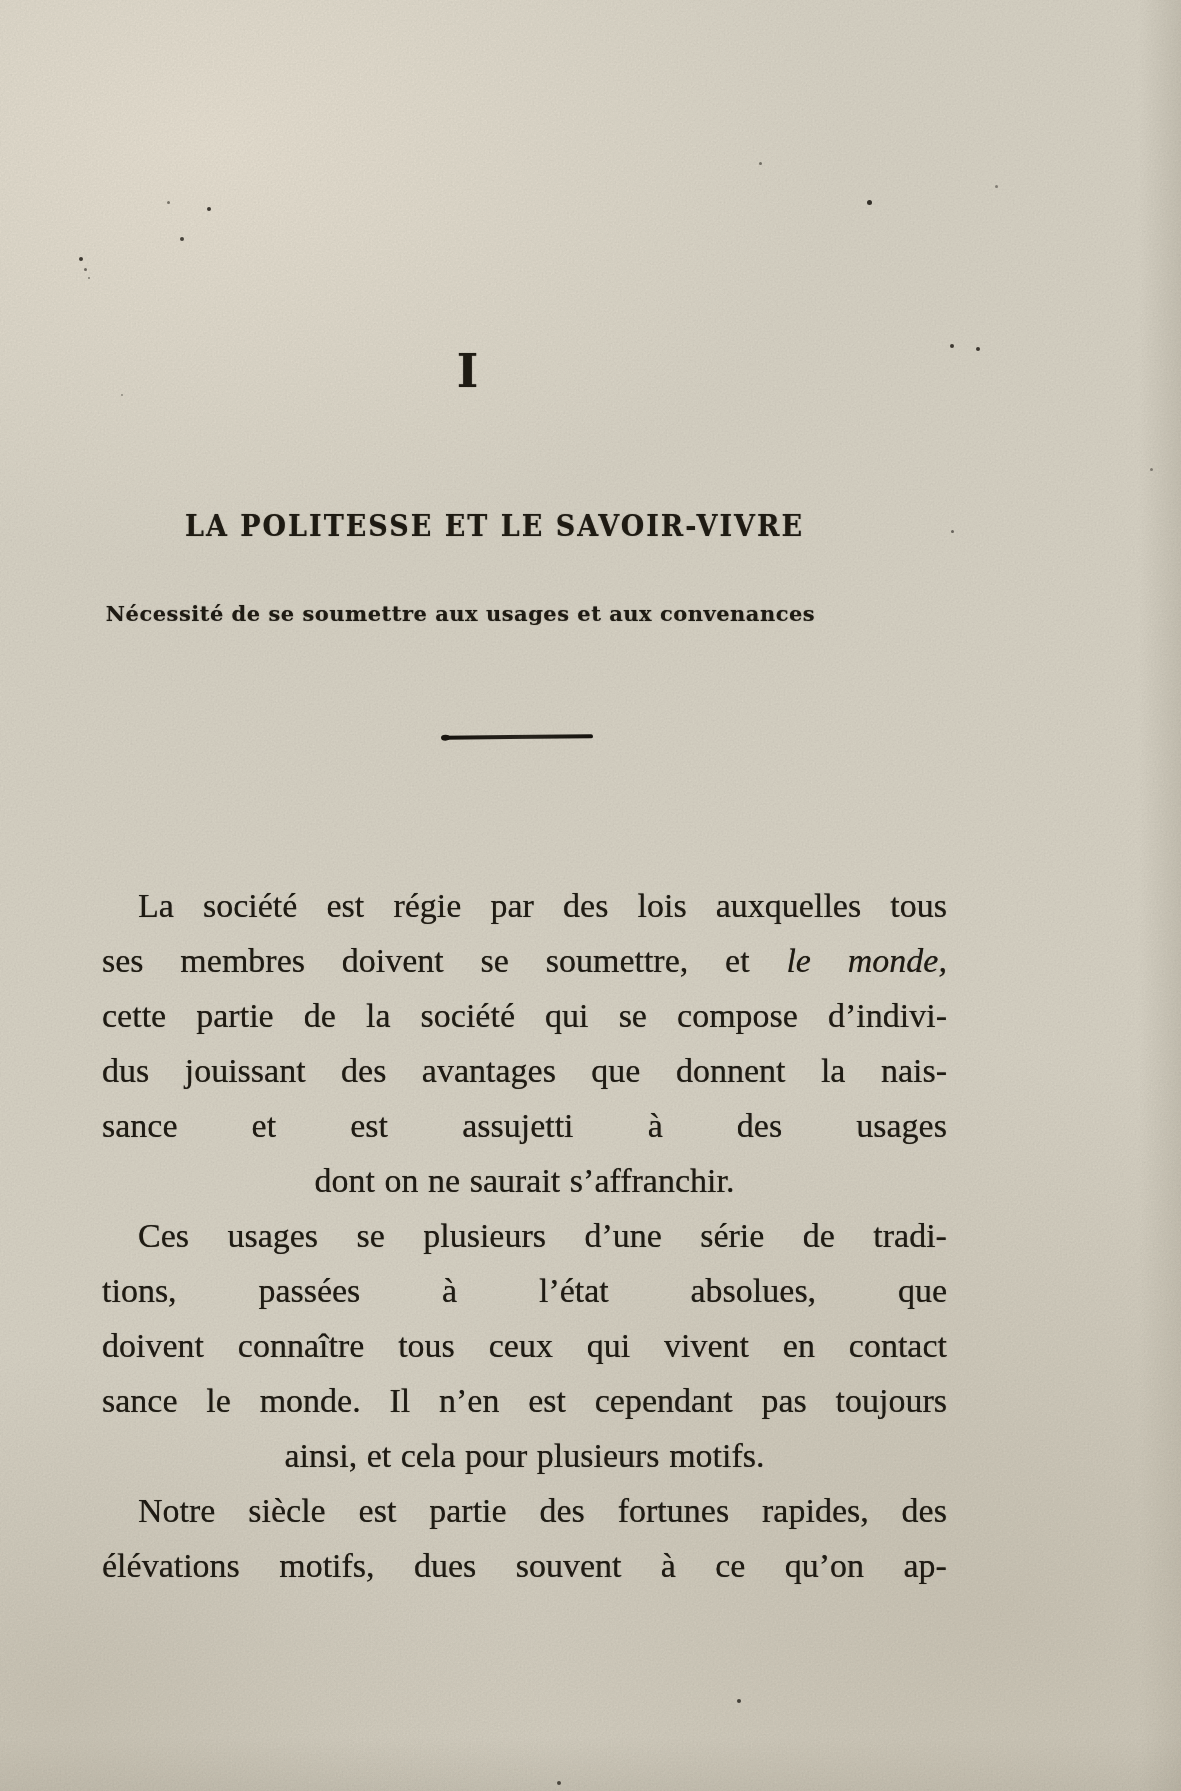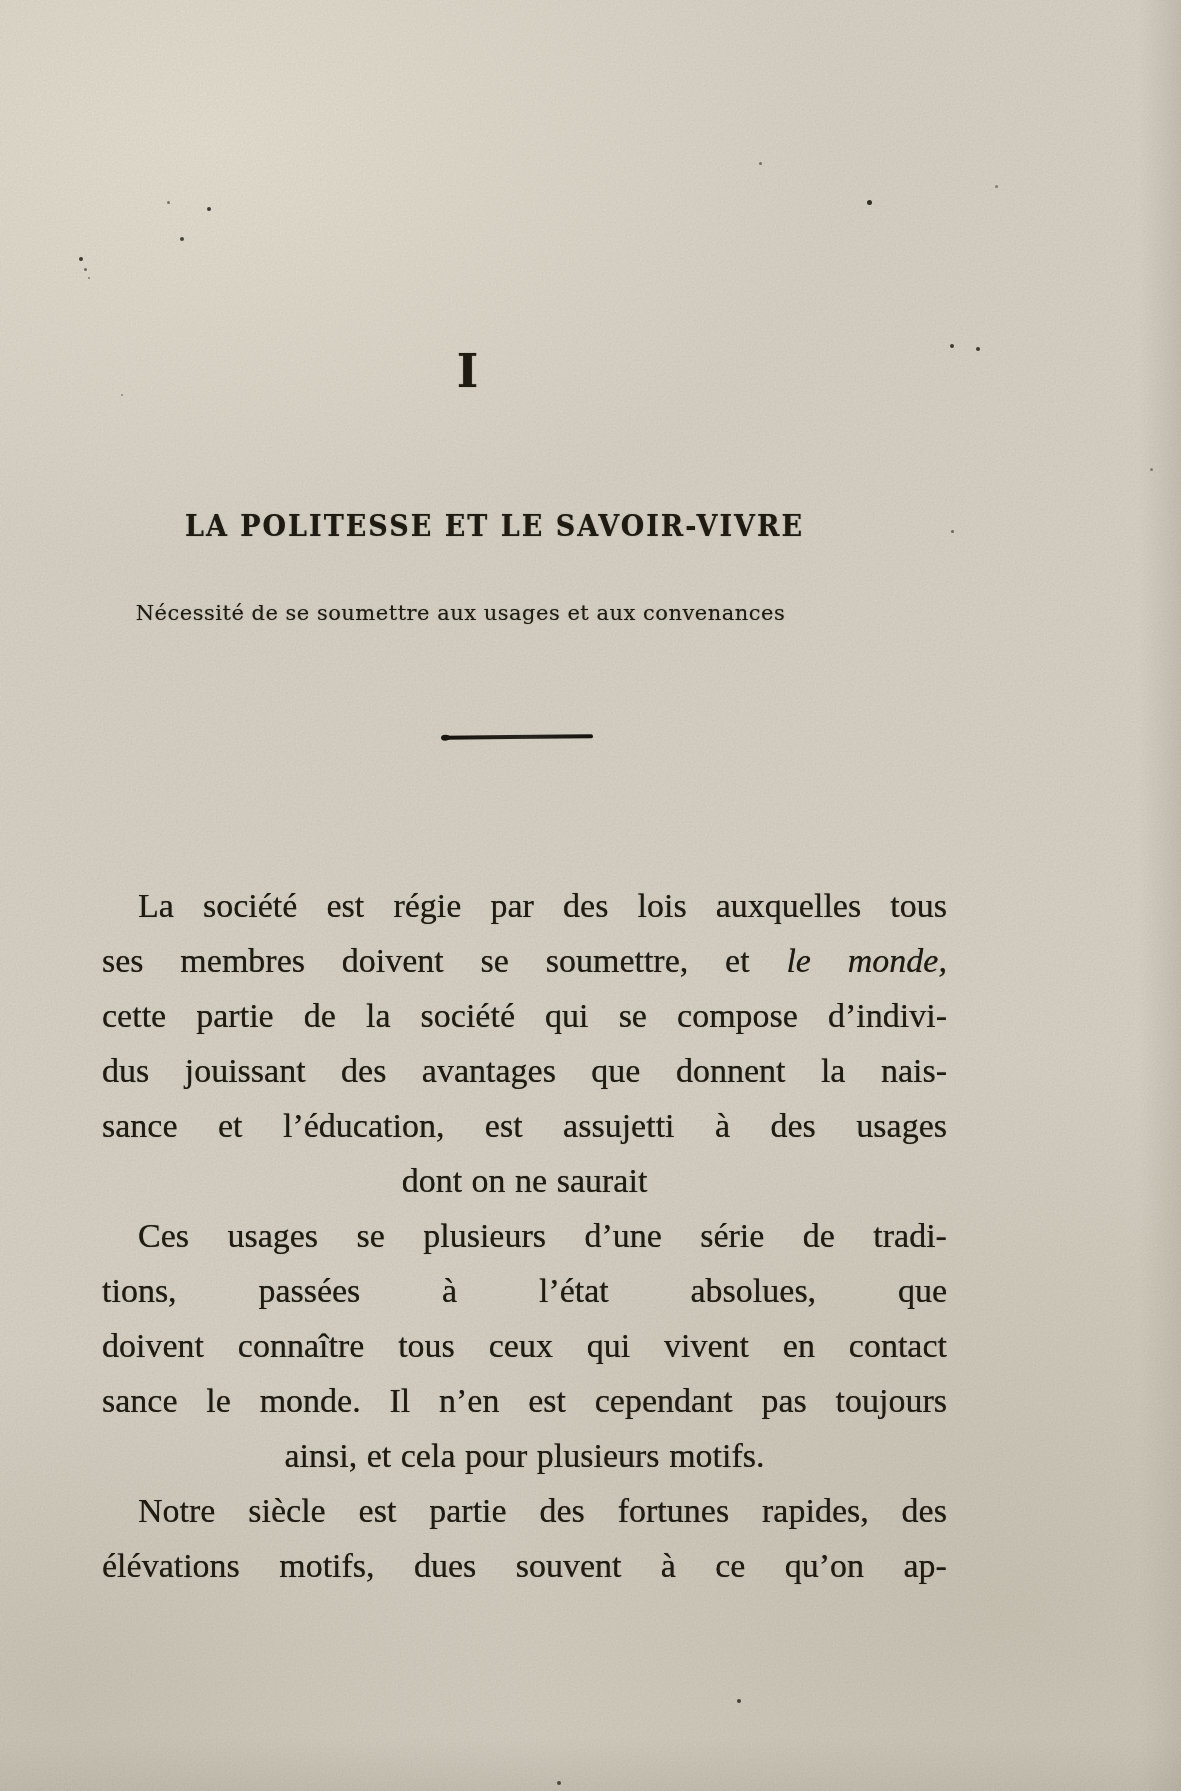--- a/index.html
+++ b/index.html
@@ -36,21 +36,21 @@
     top:510px;
     font-family:"DejaVu Serif", serif;
     font-weight:bold;font-size:27px;line-height:1.2;
     letter-spacing:2px;white-space:nowrap;
     transform:translateX(-28px) scaleY(1.08);
     text-shadow:0 0 1px rgba(33,29,21,.55);
   }
   .subtitle{
     top:601px;
     font-family:"DejaVu Serif", serif;
-    font-weight:normal;font-size:21px;line-height:1.2;
+    font-weight:bold;font-size:21px;line-height:1.2;
     letter-spacing:.5px;white-space:nowrap;
     transform:translateX(-62px);
     text-shadow:0 0 1px rgba(33,29,21,.5);
   }
   .divider{
     position:absolute;top:735px;left:0;right:0;margin:0 auto;
     width:150px;height:4px;border-radius:2px;
     background:linear-gradient(to right,#17140f, #2b2720 55%, #17140f);
     transform:translateX(-73px) rotate(-.5deg);
   }
@@ -127,32 +127,32 @@
         <span class="w">des</span>
         <span class="w">avantages</span>
         <span class="w">que</span>
         <span class="w">donnent</span>
         <span class="w">la</span>
         <span class="w">nais-</span>
       </div>
       <div class="line">
         <span class="w">sance</span>
         <span class="w">et</span>
-        <span class="w">l’éducation,</span>
         <span class="w">est</span>
         <span class="w">assujetti</span>
         <span class="w">à</span>
         <span class="w">des</span>
         <span class="w">usages</span>
       </div>
       <div class="line nj">
         <span class="w">dont</span>
         <span class="w">on</span>
         <span class="w">ne</span>
         <span class="w">saurait</span>
+        <span class="w">s’affranchir.</span>
       </div>
       <div class="line ind">
         <span class="w">Ces</span>
         <span class="w">usages</span>
         <span class="w">se</span>
         <span class="w">plusieurs</span>
         <span class="w">d’une</span>
         <span class="w">série</span>
         <span class="w">de</span>
         <span class="w">tradi-</span>

